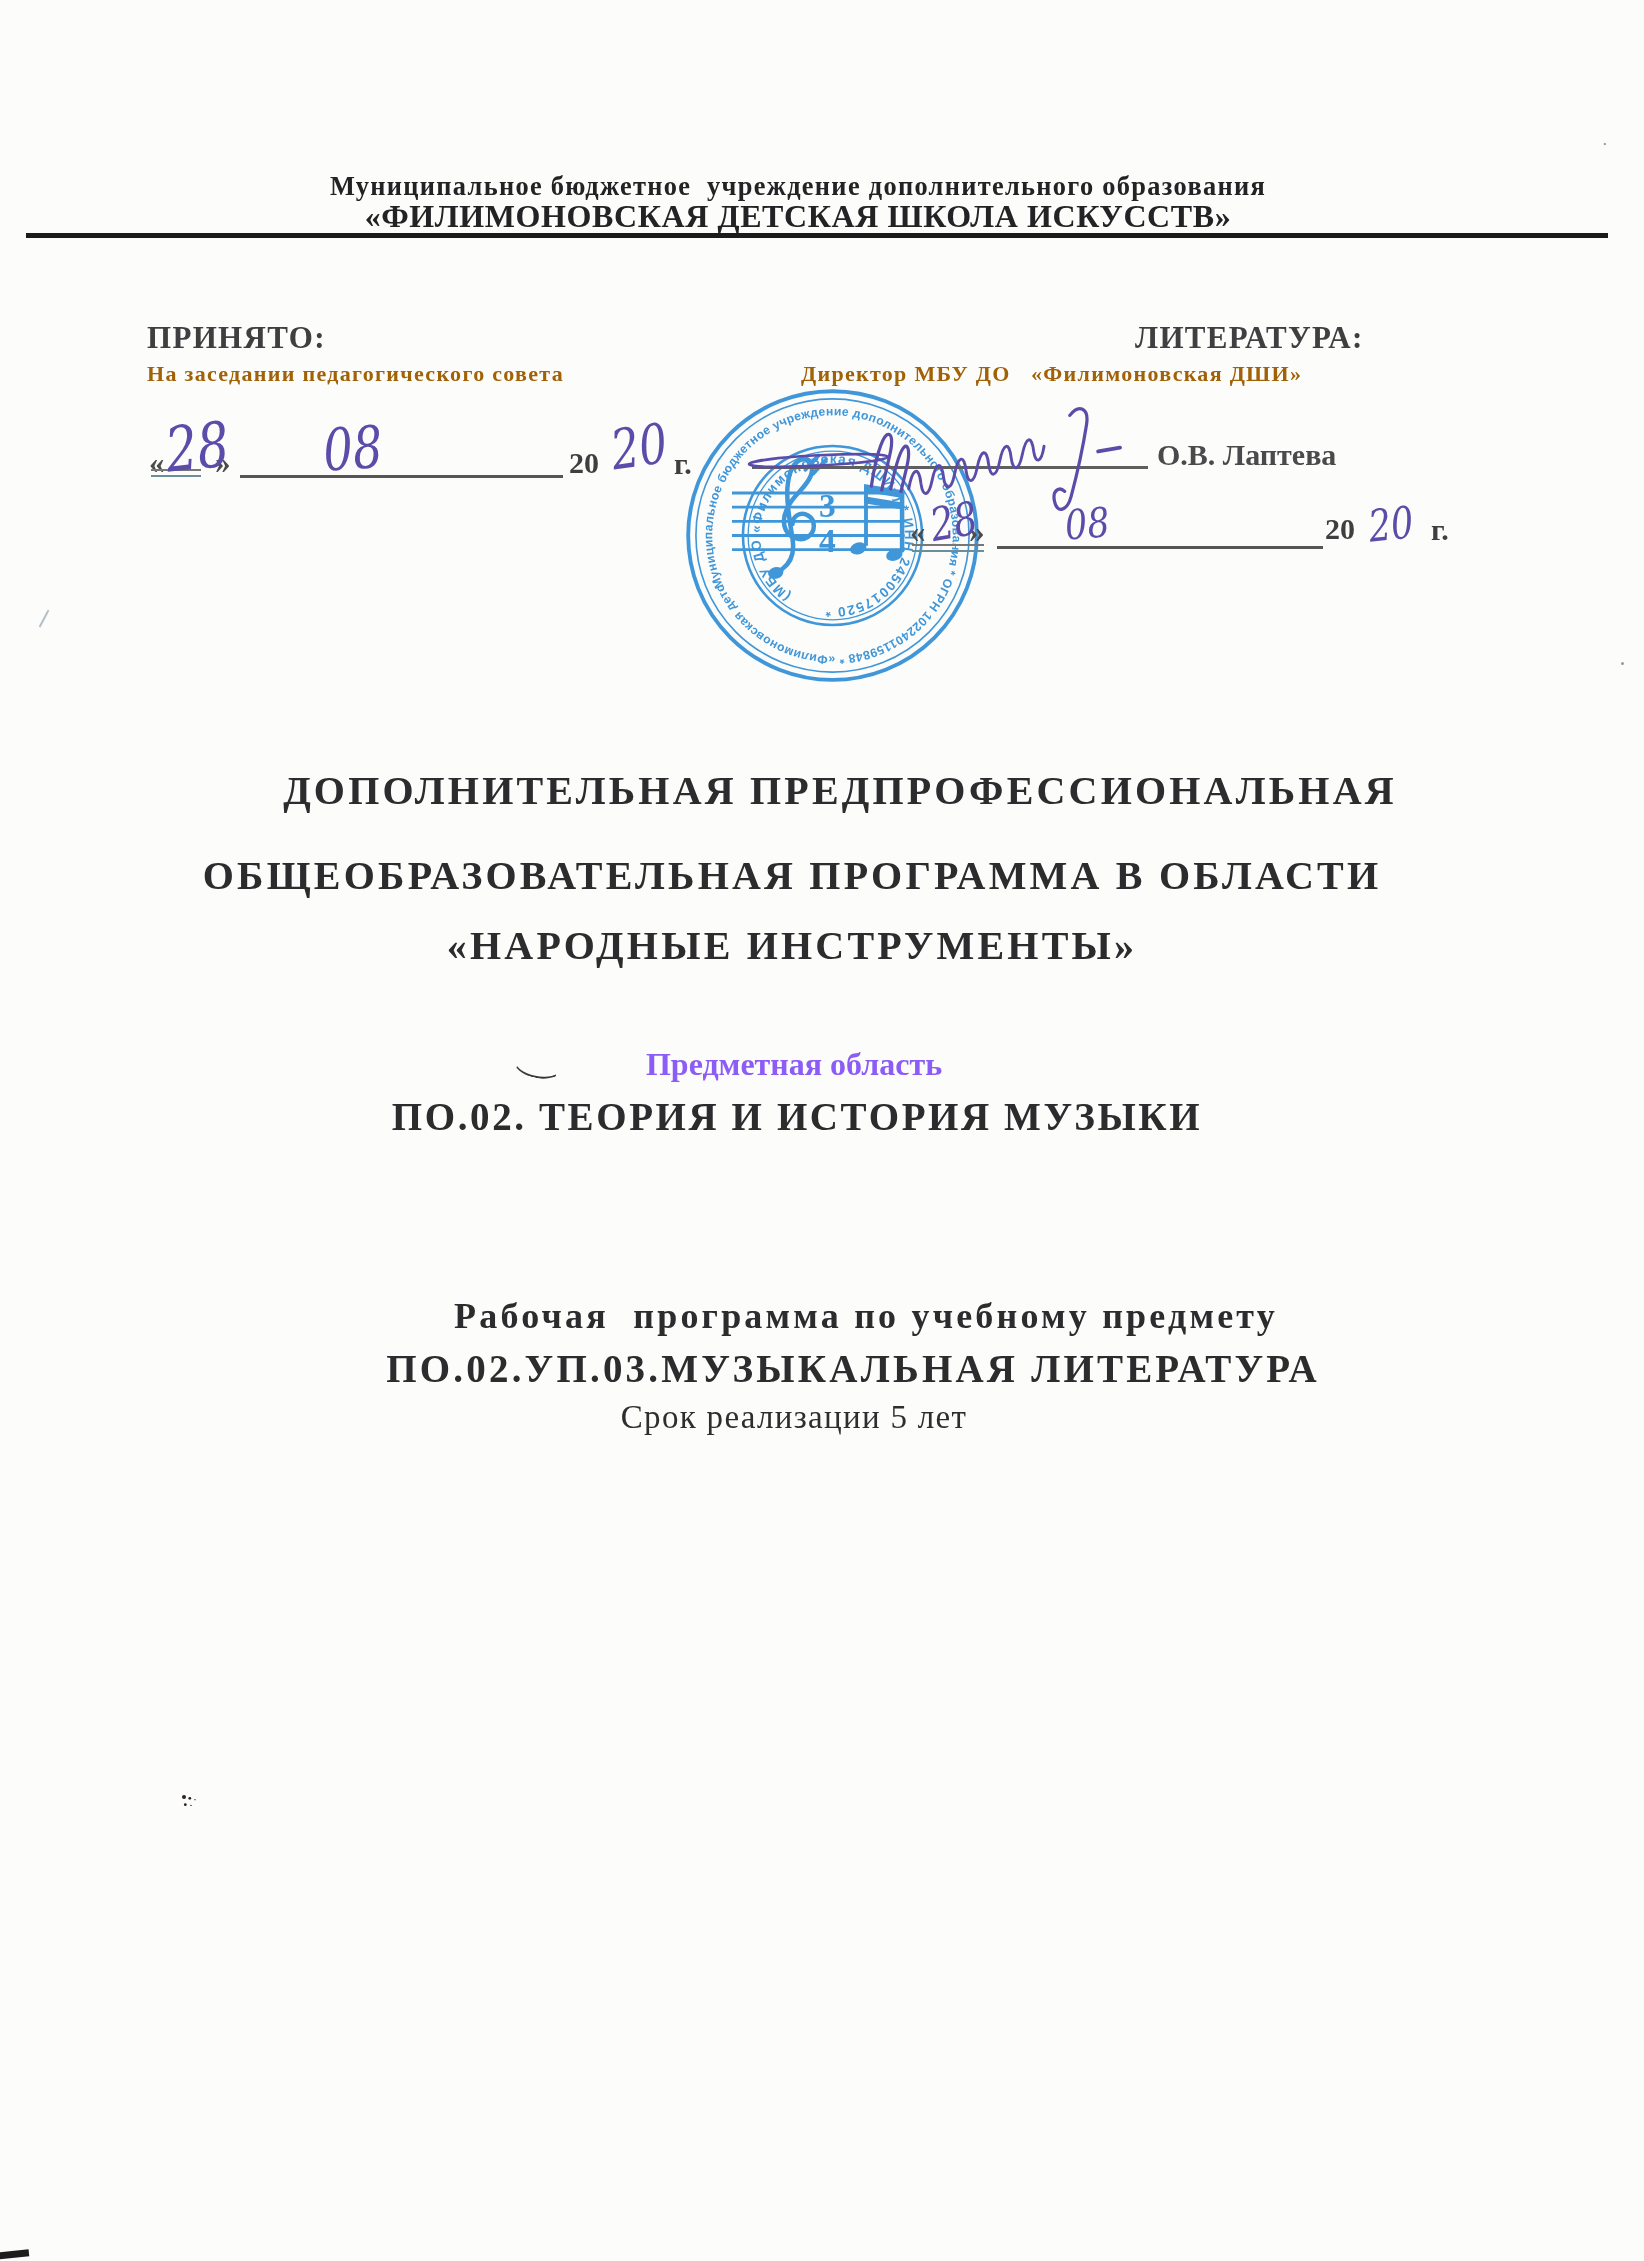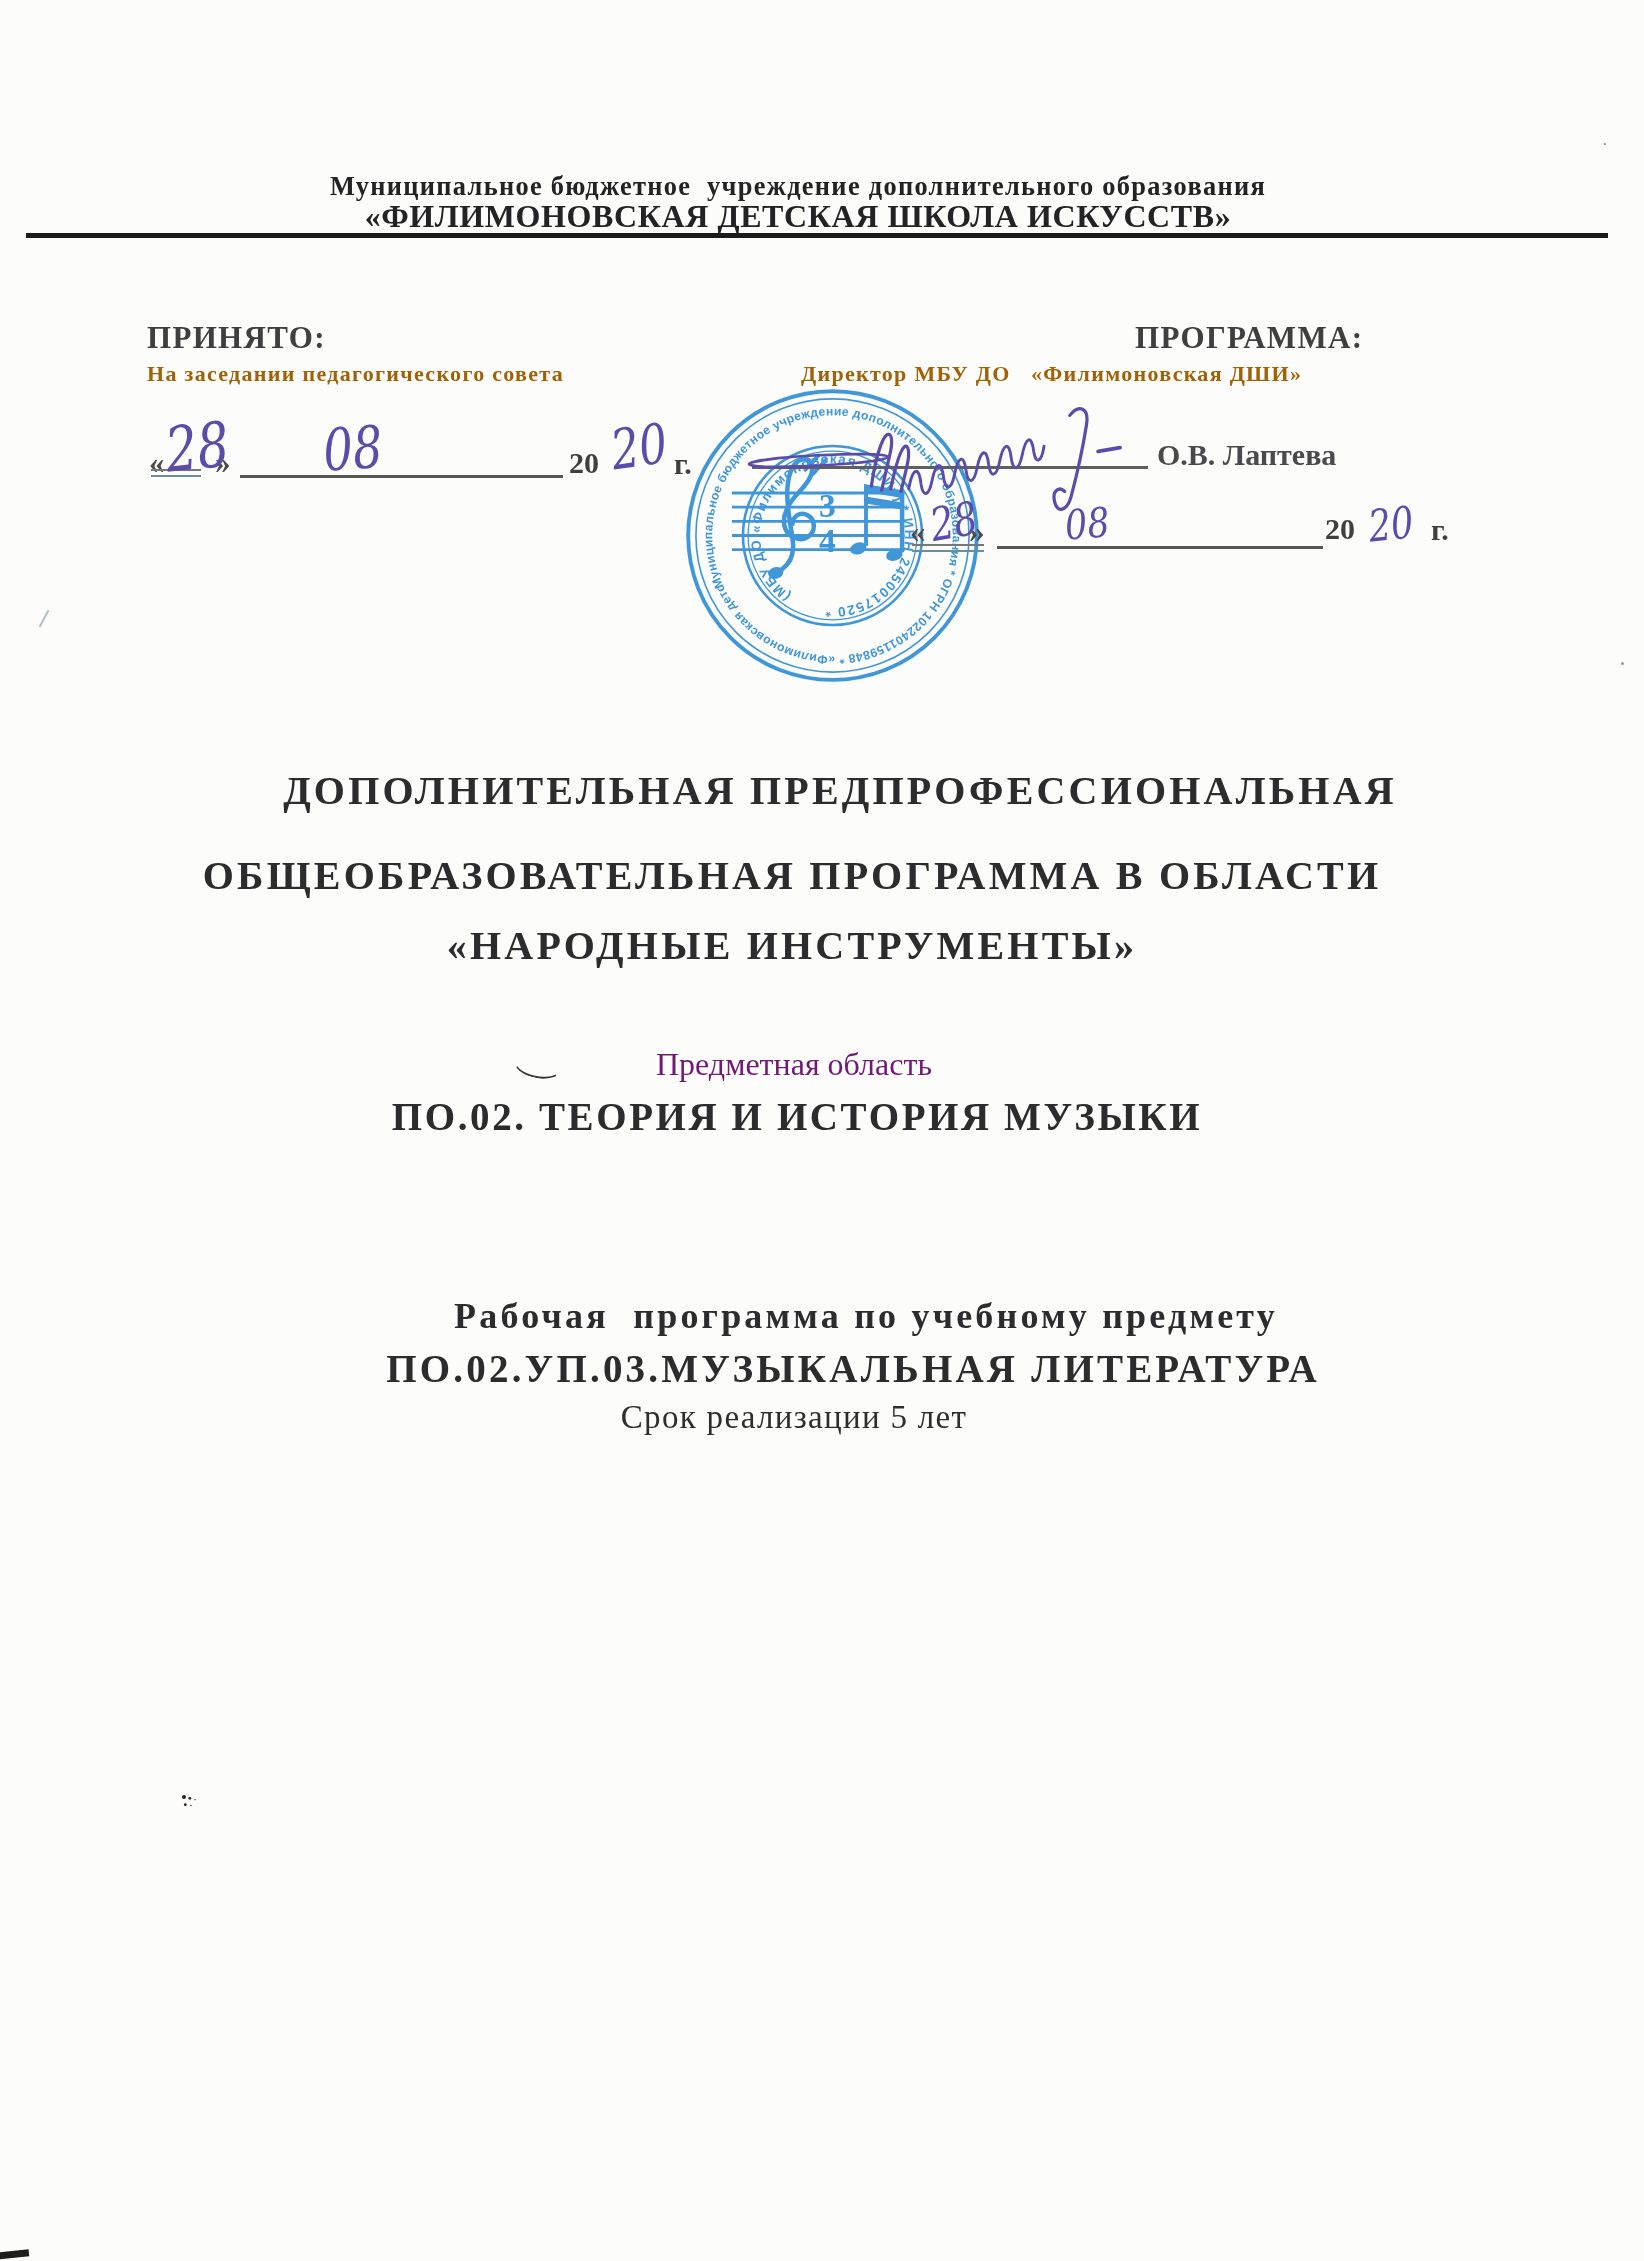--- a/index.html
+++ b/index.html
@@ -19,21 +19,21 @@
   .rule{top:233px;left:26px;width:1582px;height:4.5px;background:#1b1b1b;}
   .lbl1{font-size:31px;letter-spacing:1.3px;font-weight:bold;color:#3f3f42;top:320px;}
   .lbl2{font-size:22px;letter-spacing:1.3px;font-weight:bold;color:#a16207;top:361px;text-align:center;}
   .quote{font-size:31px;font-weight:bold;color:#4c4c4e;z-index:3;}
   .printed{font-size:30px;font-weight:bold;color:#3f3f42;z-index:3;}
   .stamp{position:absolute;left:665px;top:368px;z-index:2;opacity:.92;}
   .ring-text{fill:#2f8ed6;font-family:"Liberation Sans",sans-serif;font-weight:bold;}
   .signature{position:absolute;left:709px;top:392px;z-index:4;}
   .name{left:1157px;top:438px;font-size:30px;font-weight:bold;color:#4a4a4c;z-index:3;}
   .title-line{font-size:40px;letter-spacing:3.2px;font-weight:bold;color:#2c2c2e;left:792px;}
-  .subj-label{top:1046px;left:794px;font-size:32px;font-weight:normal;color:#701a75;}
+  .subj-label{top:1046px;left:794px;font-size:32px;font-weight:bold;color:#8b5cf6;}
   .subj-title{top:1094px;left:797px;font-size:39px;letter-spacing:2.6px;font-weight:bold;color:#2c2c2e;}
   .prog1{top:1295px;left:866px;font-size:36px;letter-spacing:3.2px;font-weight:bold;color:#2c2c2e;}
   .prog2{top:1346px;left:853px;font-size:39px;letter-spacing:3.2px;font-weight:bold;color:#2c2c2e;}
   .prog3{top:1399px;left:794px;font-size:33px;letter-spacing:1.3px;color:#2e2e30;}
   .crescent{position:absolute;left:514px;top:1053px;width:45px;height:22px;
     border:1.9px solid transparent;border-bottom:2.6px solid #39393b;border-radius:50%;
     transform:rotate(12deg);z-index:1;}
   .tick{position:absolute;left:43px;top:609px;width:1.9px;height:19.3px;background:#8fa5b5;transform:rotate(28deg);opacity:.7;}
   .blot{position:absolute;left:182px;top:1795px;width:3.9px;height:3.9px;border-radius:50%;background:#2b2420;
     box-shadow:5.8px 1.3px 0 -0.6px #2b2420,1.3px 7.7px 0 -0.6px #2b2420,7px 8.4px 0 -1.3px #2b2420,11px 2.6px 0 -1.3px #40342c;}
@@ -44,21 +44,21 @@
 </head>
 <body>
 
 <div class="page">
 
   <div class="abs cx header-line2">«ФИЛИМОНОВСКАЯ ДЕТСКАЯ ШКОЛА ИСКУССТВ»</div>
   <div class="abs cx header-line1">Муниципальное бюджетное  учреждение дополнительного образования</div>
   <div class="abs rule"></div>
 
   <div class="abs lbl1" style="left:147px;">ПРИНЯТО:</div>
-  <div class="abs lbl1" style="left:1135px;">ПРОГРАММА:</div>
+  <div class="abs lbl1" style="left:1135px;">ЛИТЕРАТУРА:</div>
   <div class="abs lbl2" style="left:147px;">На заседании педагогического совета</div>
   <div class="abs lbl2" style="left:801px;">Директор МБУ ДО   «Филимоновская ДШИ»</div>
 
   <span class="abs quote" style="left:149px;top:445px;">«</span>
   <span class="abs hand" style="left:162px;top:414px;font-size:62px;transform:rotate(-6deg) scaleX(.8);">28</span>
   <span class="abs quote" style="left:215px;top:445px;">»</span>
   <div class="line" style="left:151px;top:469px;width:50px;height:1.9px;background:#777;"></div>
   <div class="line" style="left:151px;top:475px;width:50px;height:1.9px;background:#6b8f9a;"></div>
   <div class="line" style="left:240px;top:475px;width:323px;height:2.6px;"></div>
   <span class="abs hand" style="left:321px;top:417px;font-size:58px;transform:rotate(-4deg) scaleX(.8);">08</span>

